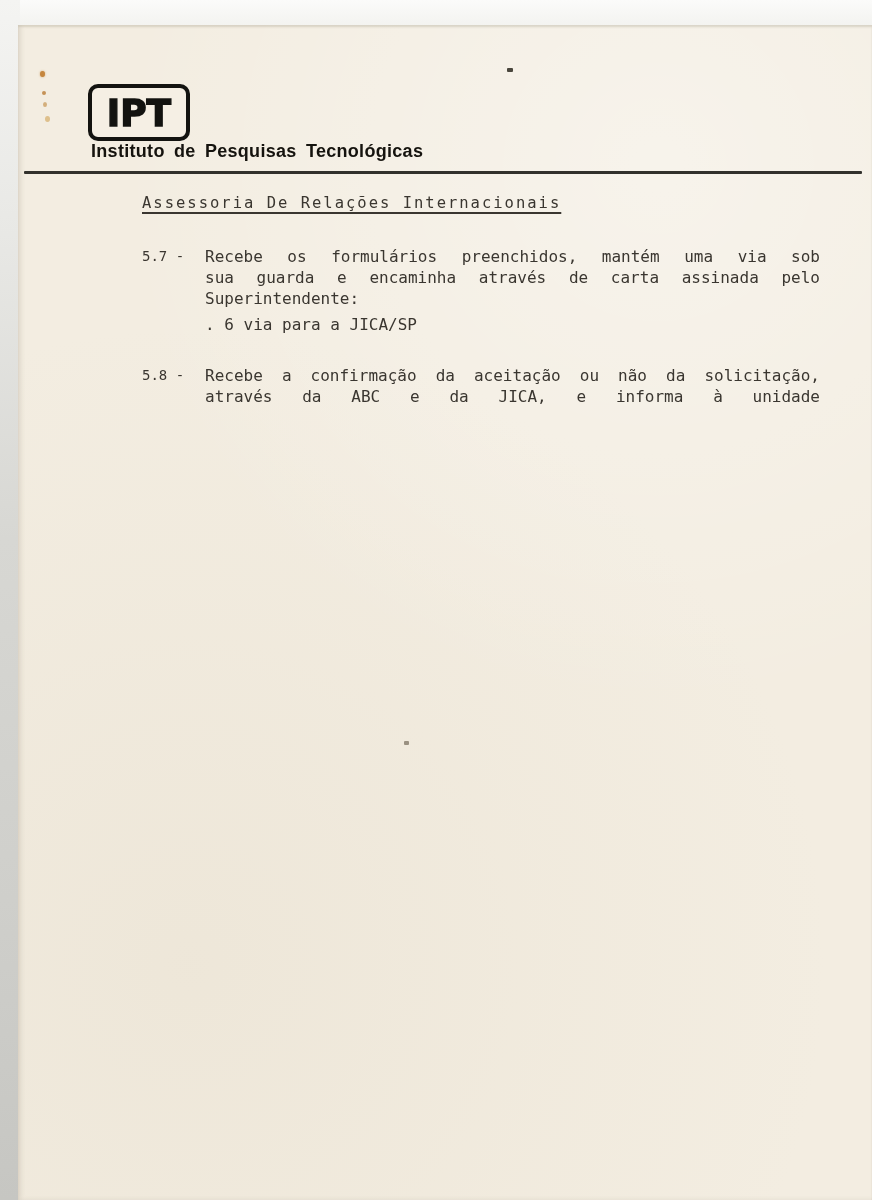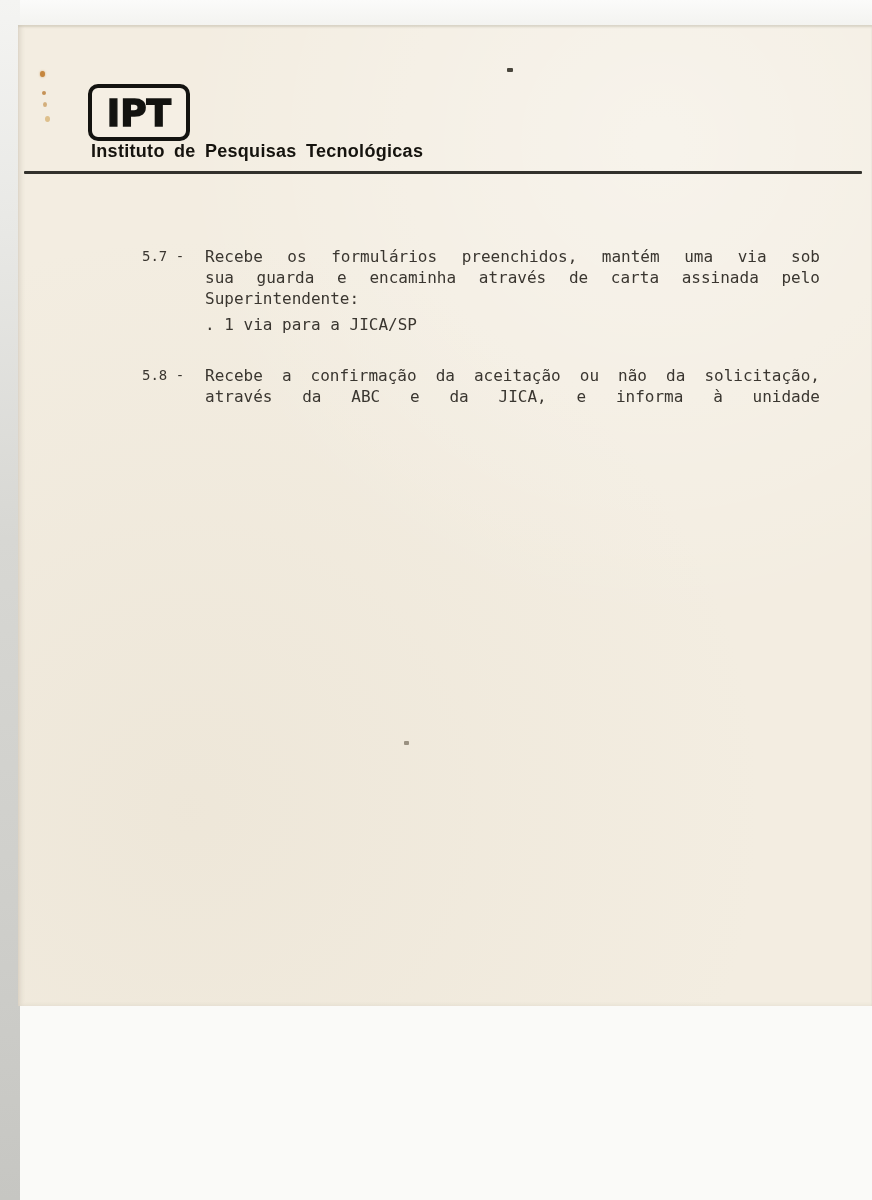--- a/index.html
+++ b/index.html
@@ -26,21 +26,21 @@
   }
   .top-strip {
     position: absolute;
     left: 0; top: 0;
     width: 872px; height: 26px;
     background: linear-gradient(180deg, #fbfbfa 0%, #f3f3f0 100%);
   }
   .paper {
     position: absolute;
     left: 18px; top: 25px;
-    width: 854px; height: 981px;
+    width: 854px; height: 1175px;
     background-color: #f3ede1;
     background-image:
       radial-gradient(circle at 75% 12%, rgba(255,255,255,0.35), rgba(255,255,255,0) 45%),
       radial-gradient(circle at 20% 80%, rgba(222,212,192,0.25), rgba(222,212,192,0) 55%);
     box-shadow:
       inset 0 2px 2px rgba(170,160,140,0.28),
       inset 3px 0 4px rgba(160,150,135,0.22);
   }
 
   
@@ -165,32 +165,33 @@
     <div class="speck s2"></div>
 
     <div class="logo-box">
       <span class="logo-text">IPT</span>
     </div>
 
     <div class="org-name">Instituto de Pesquisas Tecnológicas</div>
 
     <div class="rule"></div>
 
+    <div class="doc-title">Assessoria De Relações Internacionais</div>
 
     <div class="section sec-57">
       <span class="sec-label">5.7 -</span>
       <div class="sec-body">
         <div class="line just">Recebe os formulários preenchidos, mantém uma via sob</div>
         <div class="line just">sua guarda e encaminha através de carta assinada pelo</div>
         <div class="line">Superintendente:</div>
       </div>
     </div>
 
     <div class="bullets">
-      <div class="line">. 1 via para a JICA/SP</div>
+      <div class="line">. 6 via para a JICA/SP</div>
     </div>
 
     <div class="section sec-58">
       <span class="sec-label">5.8 -</span>
       <div class="sec-body">
         <div class="line just">Recebe a confirmação da aceitação ou não da solicitação,</div>
         <div class="line just">através da ABC e da JICA, e informa à unidade</div>
       </div>
     </div>
 

